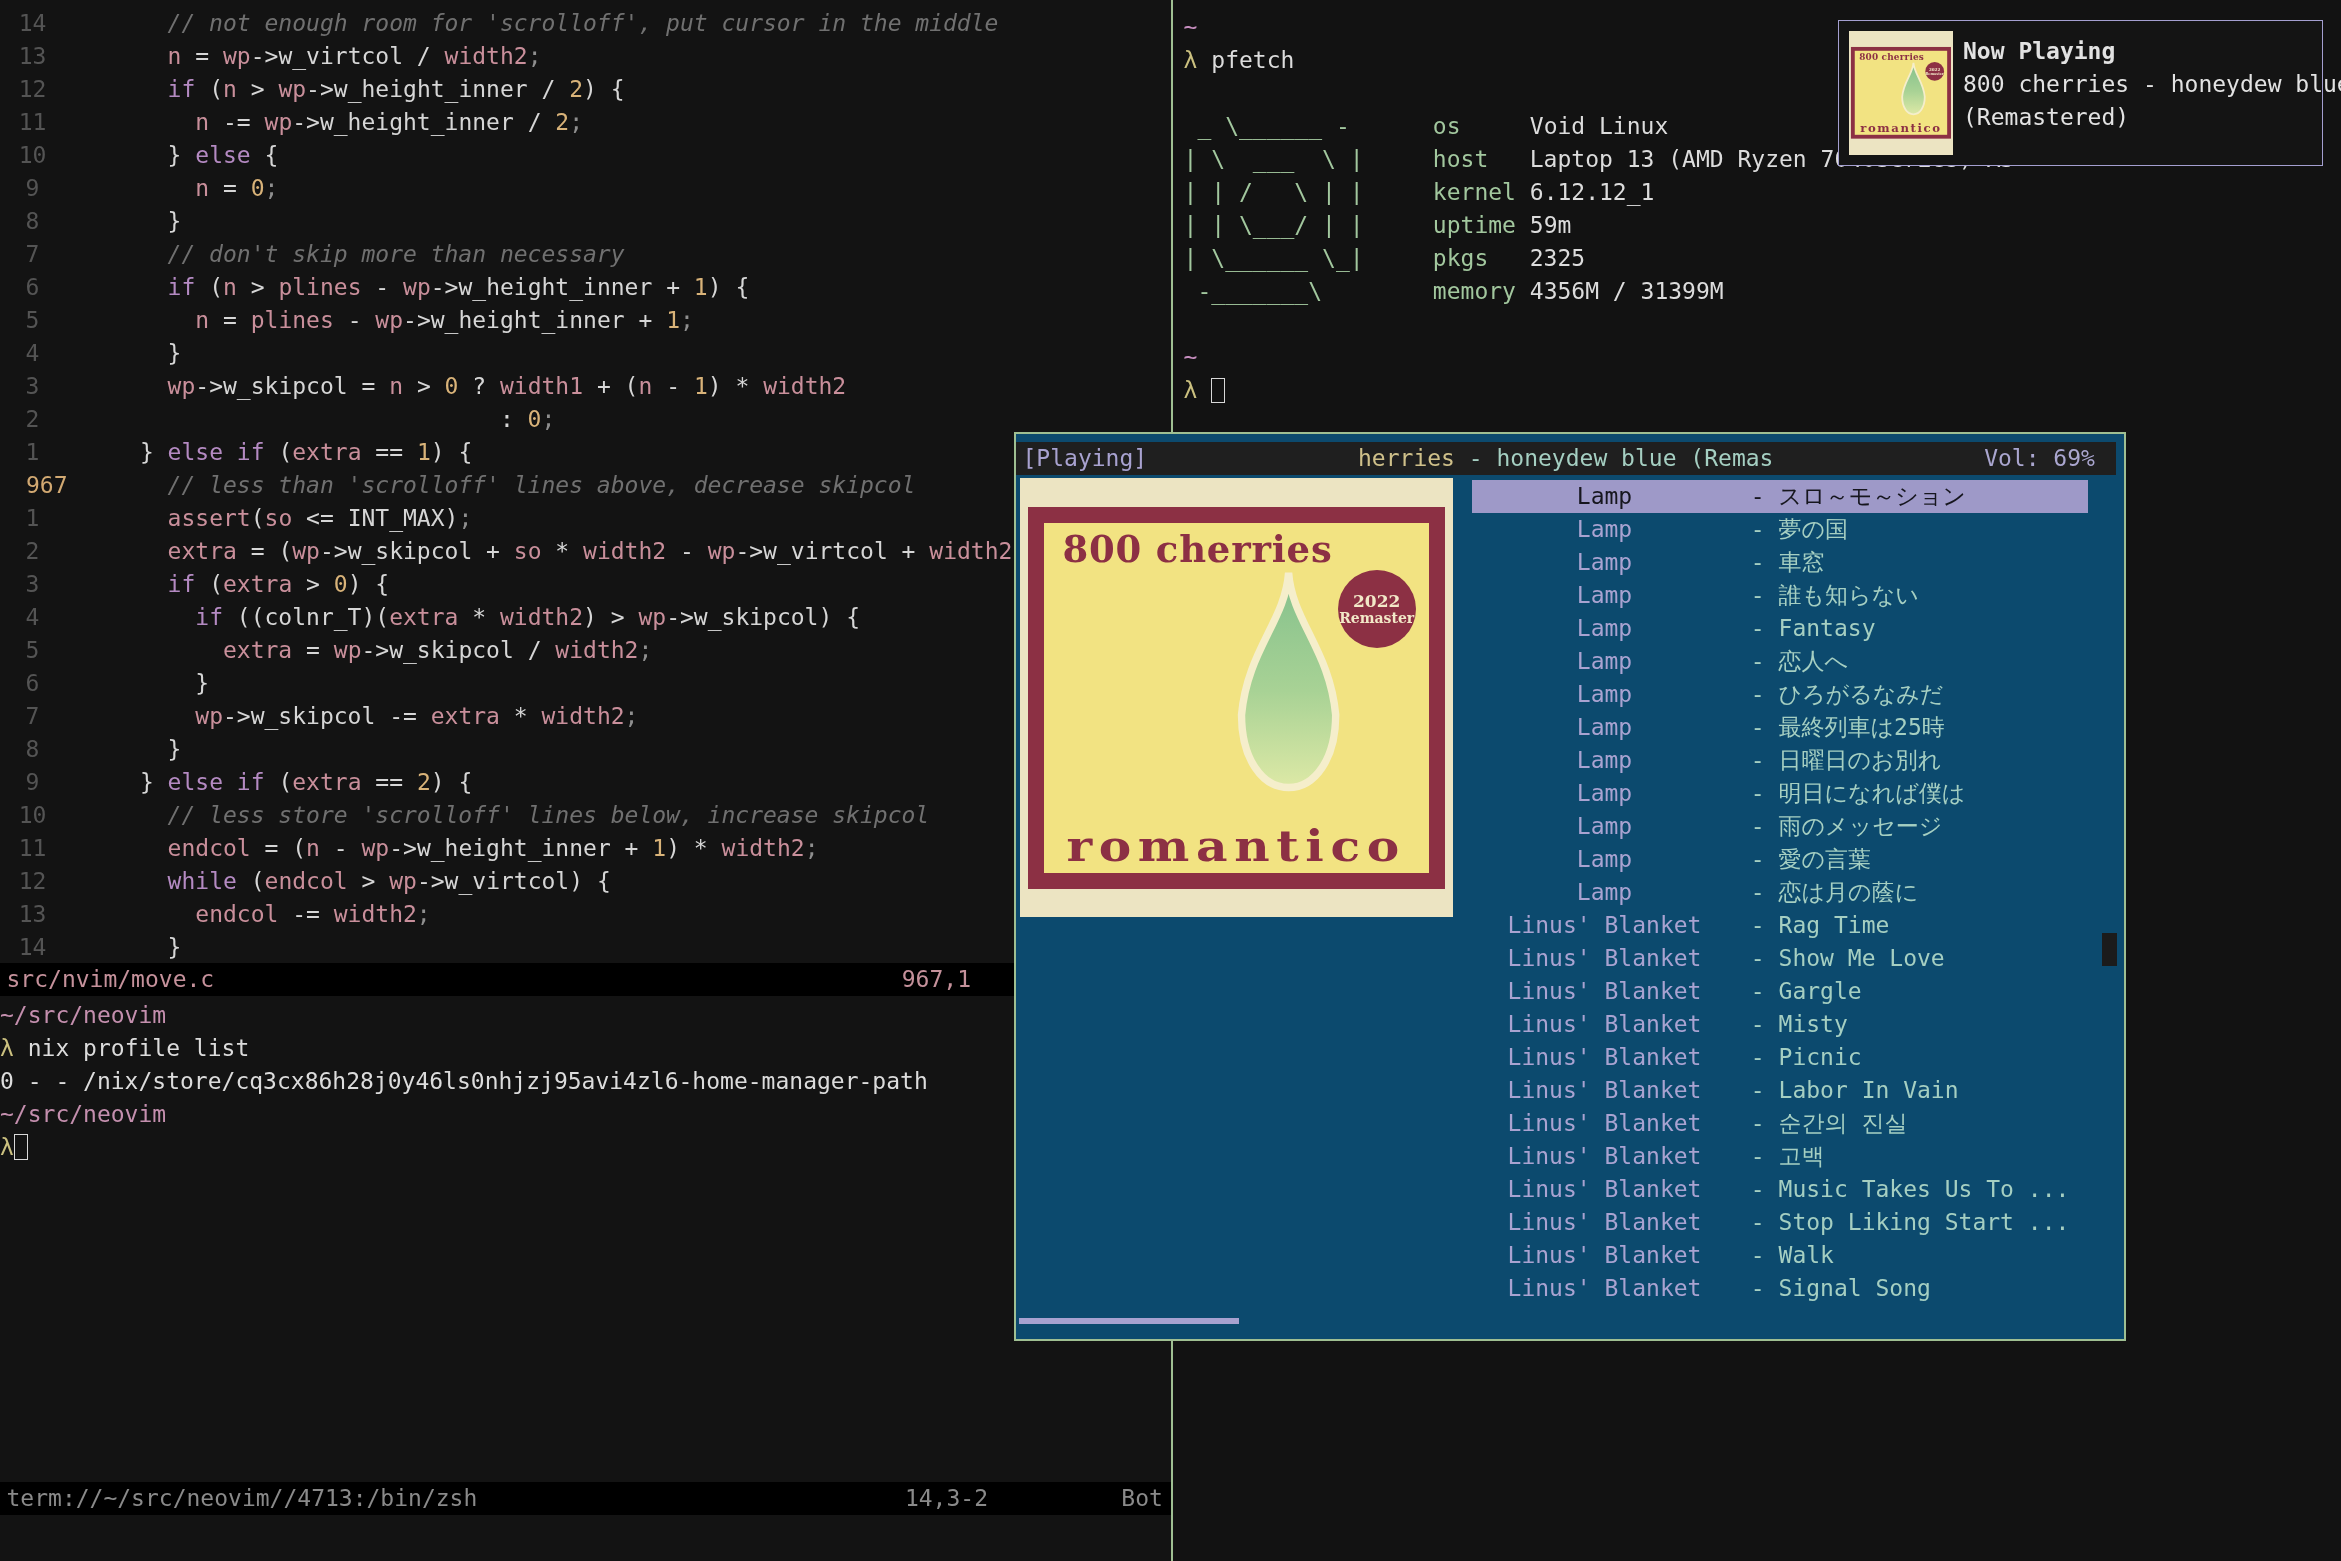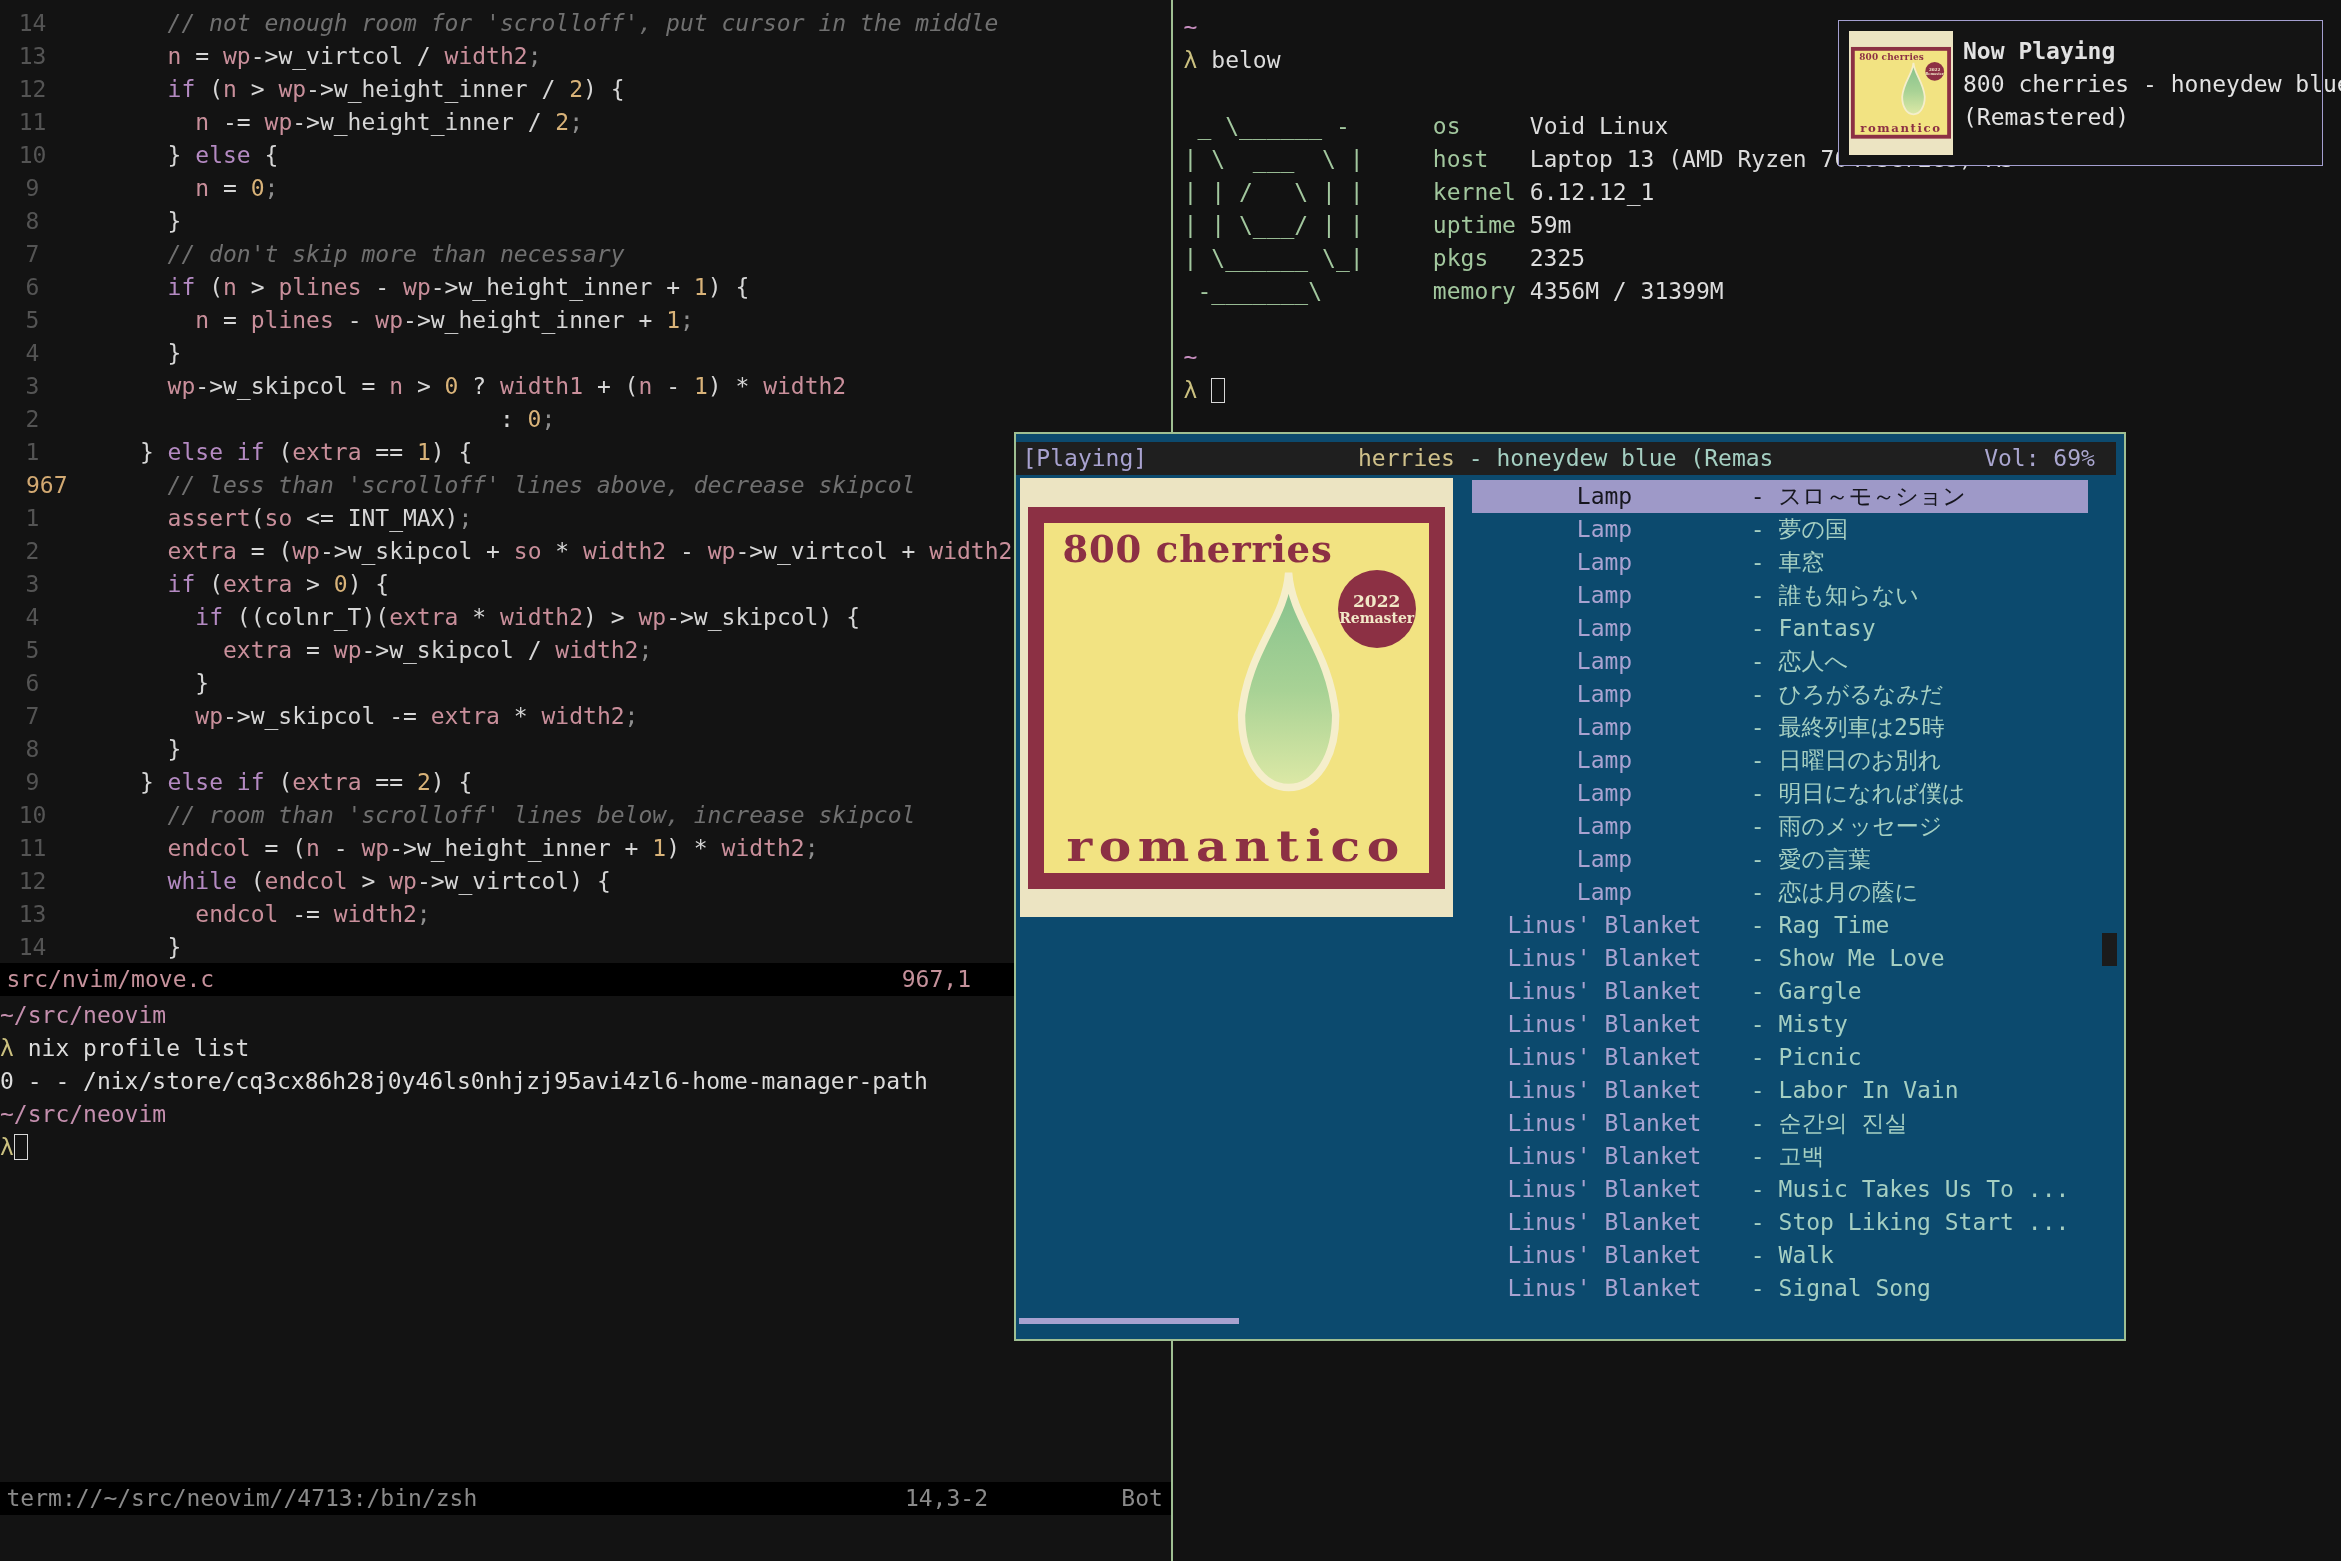--- a/index.html
+++ b/index.html
@@ -117,21 +117,21 @@
       <div class="crow"><span class="gut cur">967</span><span class="codetxt"><span class="c-com">      // less than 'scrolloff' lines above, decrease skipcol</span></span></div>
       <div class="crow"><span class="gut">1</span><span class="codetxt"><span class="c-op">      </span><span class="c-id">assert</span><span class="c-op">(</span><span class="c-id">so</span><span class="c-op"> &lt;= INT_MAX)</span><span class="c-sem">;</span></span></div>
       <div class="crow"><span class="gut">2</span><span class="codetxt"><span class="c-op">      </span><span class="c-id">extra</span><span class="c-op"> = (</span><span class="c-id">wp</span><span class="c-op">-&gt;w_skipcol + </span><span class="c-id">so</span><span class="c-op"> * </span><span class="c-id">width2</span><span class="c-op"> - </span><span class="c-id">wp</span><span class="c-op">-&gt;w_virtcol + </span><span class="c-id">width2</span><span class="c-op"> - </span><span class="c-num">1</span><span class="c-op">) / </span><span class="c-id">width2</span></span></div>
       <div class="crow"><span class="gut">3</span><span class="codetxt"><span class="c-op">      </span><span class="c-kw">if</span><span class="c-op"> (</span><span class="c-id">extra</span><span class="c-op"> &gt; </span><span class="c-num">0</span><span class="c-op">) {</span></span></div>
       <div class="crow"><span class="gut">4</span><span class="codetxt"><span class="c-op">        </span><span class="c-kw">if</span><span class="c-op"> ((colnr_T)(</span><span class="c-id">extra</span><span class="c-op"> * </span><span class="c-id">width2</span><span class="c-op">) &gt; </span><span class="c-id">wp</span><span class="c-op">-&gt;w_skipcol) {</span></span></div>
       <div class="crow"><span class="gut">5</span><span class="codetxt"><span class="c-op">          </span><span class="c-id">extra</span><span class="c-op"> = </span><span class="c-id">wp</span><span class="c-op">-&gt;w_skipcol / </span><span class="c-id">width2</span><span class="c-sem">;</span></span></div>
       <div class="crow"><span class="gut">6</span><span class="codetxt"><span class="c-op">        }</span></span></div>
       <div class="crow"><span class="gut">7</span><span class="codetxt"><span class="c-op">        </span><span class="c-id">wp</span><span class="c-op">-&gt;w_skipcol -= </span><span class="c-id">extra</span><span class="c-op"> * </span><span class="c-id">width2</span><span class="c-sem">;</span></span></div>
       <div class="crow"><span class="gut">8</span><span class="codetxt"><span class="c-op">      }</span></span></div>
       <div class="crow"><span class="gut">9</span><span class="codetxt"><span class="c-op">    } </span><span class="c-kw">else</span><span class="c-op"> </span><span class="c-kw">if</span><span class="c-op"> (</span><span class="c-id">extra</span><span class="c-op"> == </span><span class="c-num">2</span><span class="c-op">) {</span></span></div>
-      <div class="crow"><span class="gut">10</span><span class="codetxt"><span class="c-com">      // room than 'scrolloff' lines below, increase skipcol</span></span></div>
+      <div class="crow"><span class="gut">10</span><span class="codetxt"><span class="c-com">      // less store 'scrolloff' lines below, increase skipcol</span></span></div>
       <div class="crow"><span class="gut">11</span><span class="codetxt"><span class="c-op">      </span><span class="c-id">endcol</span><span class="c-op"> = (</span><span class="c-id">n</span><span class="c-op"> - </span><span class="c-id">wp</span><span class="c-op">-&gt;w_height_inner + </span><span class="c-num">1</span><span class="c-op">) * </span><span class="c-id">width2</span><span class="c-sem">;</span></span></div>
       <div class="crow"><span class="gut">12</span><span class="codetxt"><span class="c-op">      </span><span class="c-kw">while</span><span class="c-op"> (</span><span class="c-id">endcol</span><span class="c-op"> &gt; </span><span class="c-id">wp</span><span class="c-op">-&gt;w_virtcol) {</span></span></div>
       <div class="crow"><span class="gut">13</span><span class="codetxt"><span class="c-op">        </span><span class="c-id">endcol</span><span class="c-op"> -= </span><span class="c-id">width2</span><span class="c-sem">;</span></span></div>
       <div class="crow"><span class="gut">14</span><span class="codetxt"><span class="c-op">      }</span></span></div>
     </div>
 
   <div class="statusline" style="top:963px;">
     <span class="sl-left sl-file">src/nvim/move.c</span>
     <span class="sl-file" style="position:absolute;right:200px;">967,1</span>
   </div>
@@ -149,21 +149,21 @@
     <span class="sl-grey" style="position:absolute;right:183px;">14,3-2</span>
     <span class="sl-grey" style="position:absolute;right:8.1px;">Bot</span>
   </div>
 </div>
 
 <div class="abs" id="pane-sep"></div>
 
 <div class="abs" id="right-pane">
   <div class="abs" style="left:0;top:11.4px;width:1169px;" id="rterm-lines">
       <div class="trow"><span class="c-tilde">~</span></div>
-      <div class="trow"><span class="c-prompt">λ</span><span class="c-fg"> below</span></div>
+      <div class="trow"><span class="c-prompt">λ</span><span class="c-fg"> pfetch</span></div>
       <div class="trow"></div>
       <div class="trow"><span class="c-green"> _ \______ -      </span><span class="c-green">os</span><span class="c-fg">     Void Linux</span></div>
       <div class="trow"><span class="c-green">| \  ___  \ |     </span><span class="c-green">host</span><span class="c-fg">   Laptop 13 (AMD Ryzen 7040Series) A5</span></div>
       <div class="trow"><span class="c-green">| | /   \ | |     </span><span class="c-green">kernel</span><span class="c-fg"> 6.12.12_1</span></div>
       <div class="trow"><span class="c-green">| | \___/ | |     </span><span class="c-green">uptime</span><span class="c-fg"> 59m</span></div>
       <div class="trow"><span class="c-green">| \______ \_|     </span><span class="c-green">pkgs</span><span class="c-fg">   2325</span></div>
       <div class="trow"><span class="c-green"> -_______\        </span><span class="c-green">memory</span><span class="c-fg"> 4356M / 31399M</span></div>
       <div class="trow"></div>
       <div class="trow"><span class="c-tilde">~</span></div>
       <div class="trow"><span class="c-prompt">λ </span><span class="hcur"></span></div>

